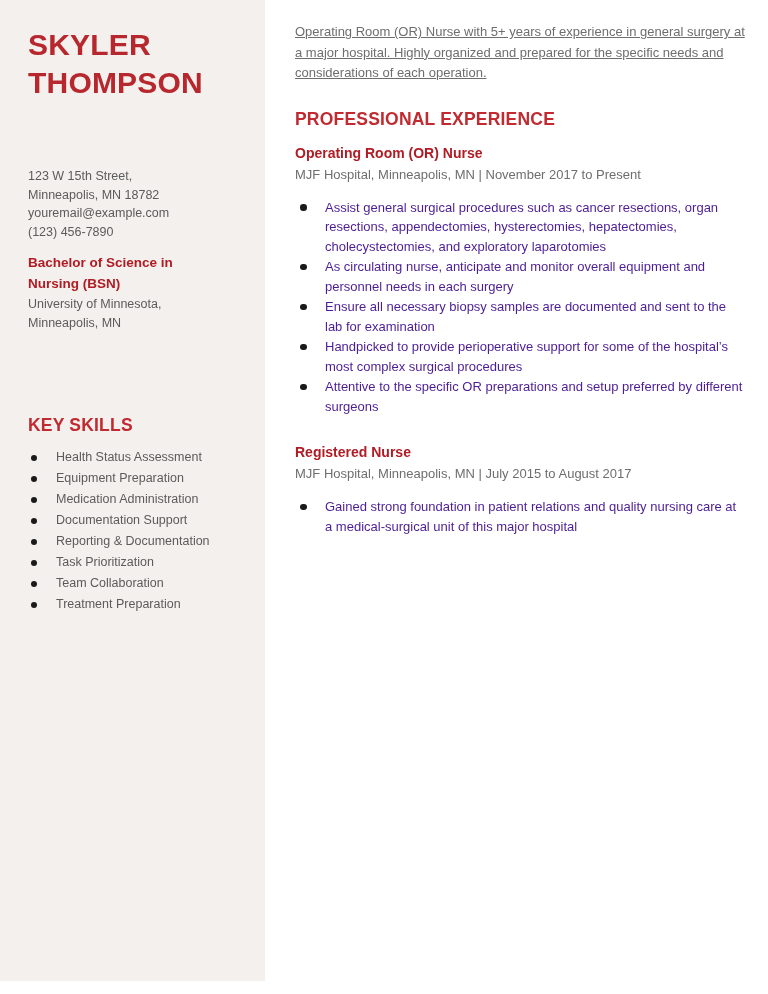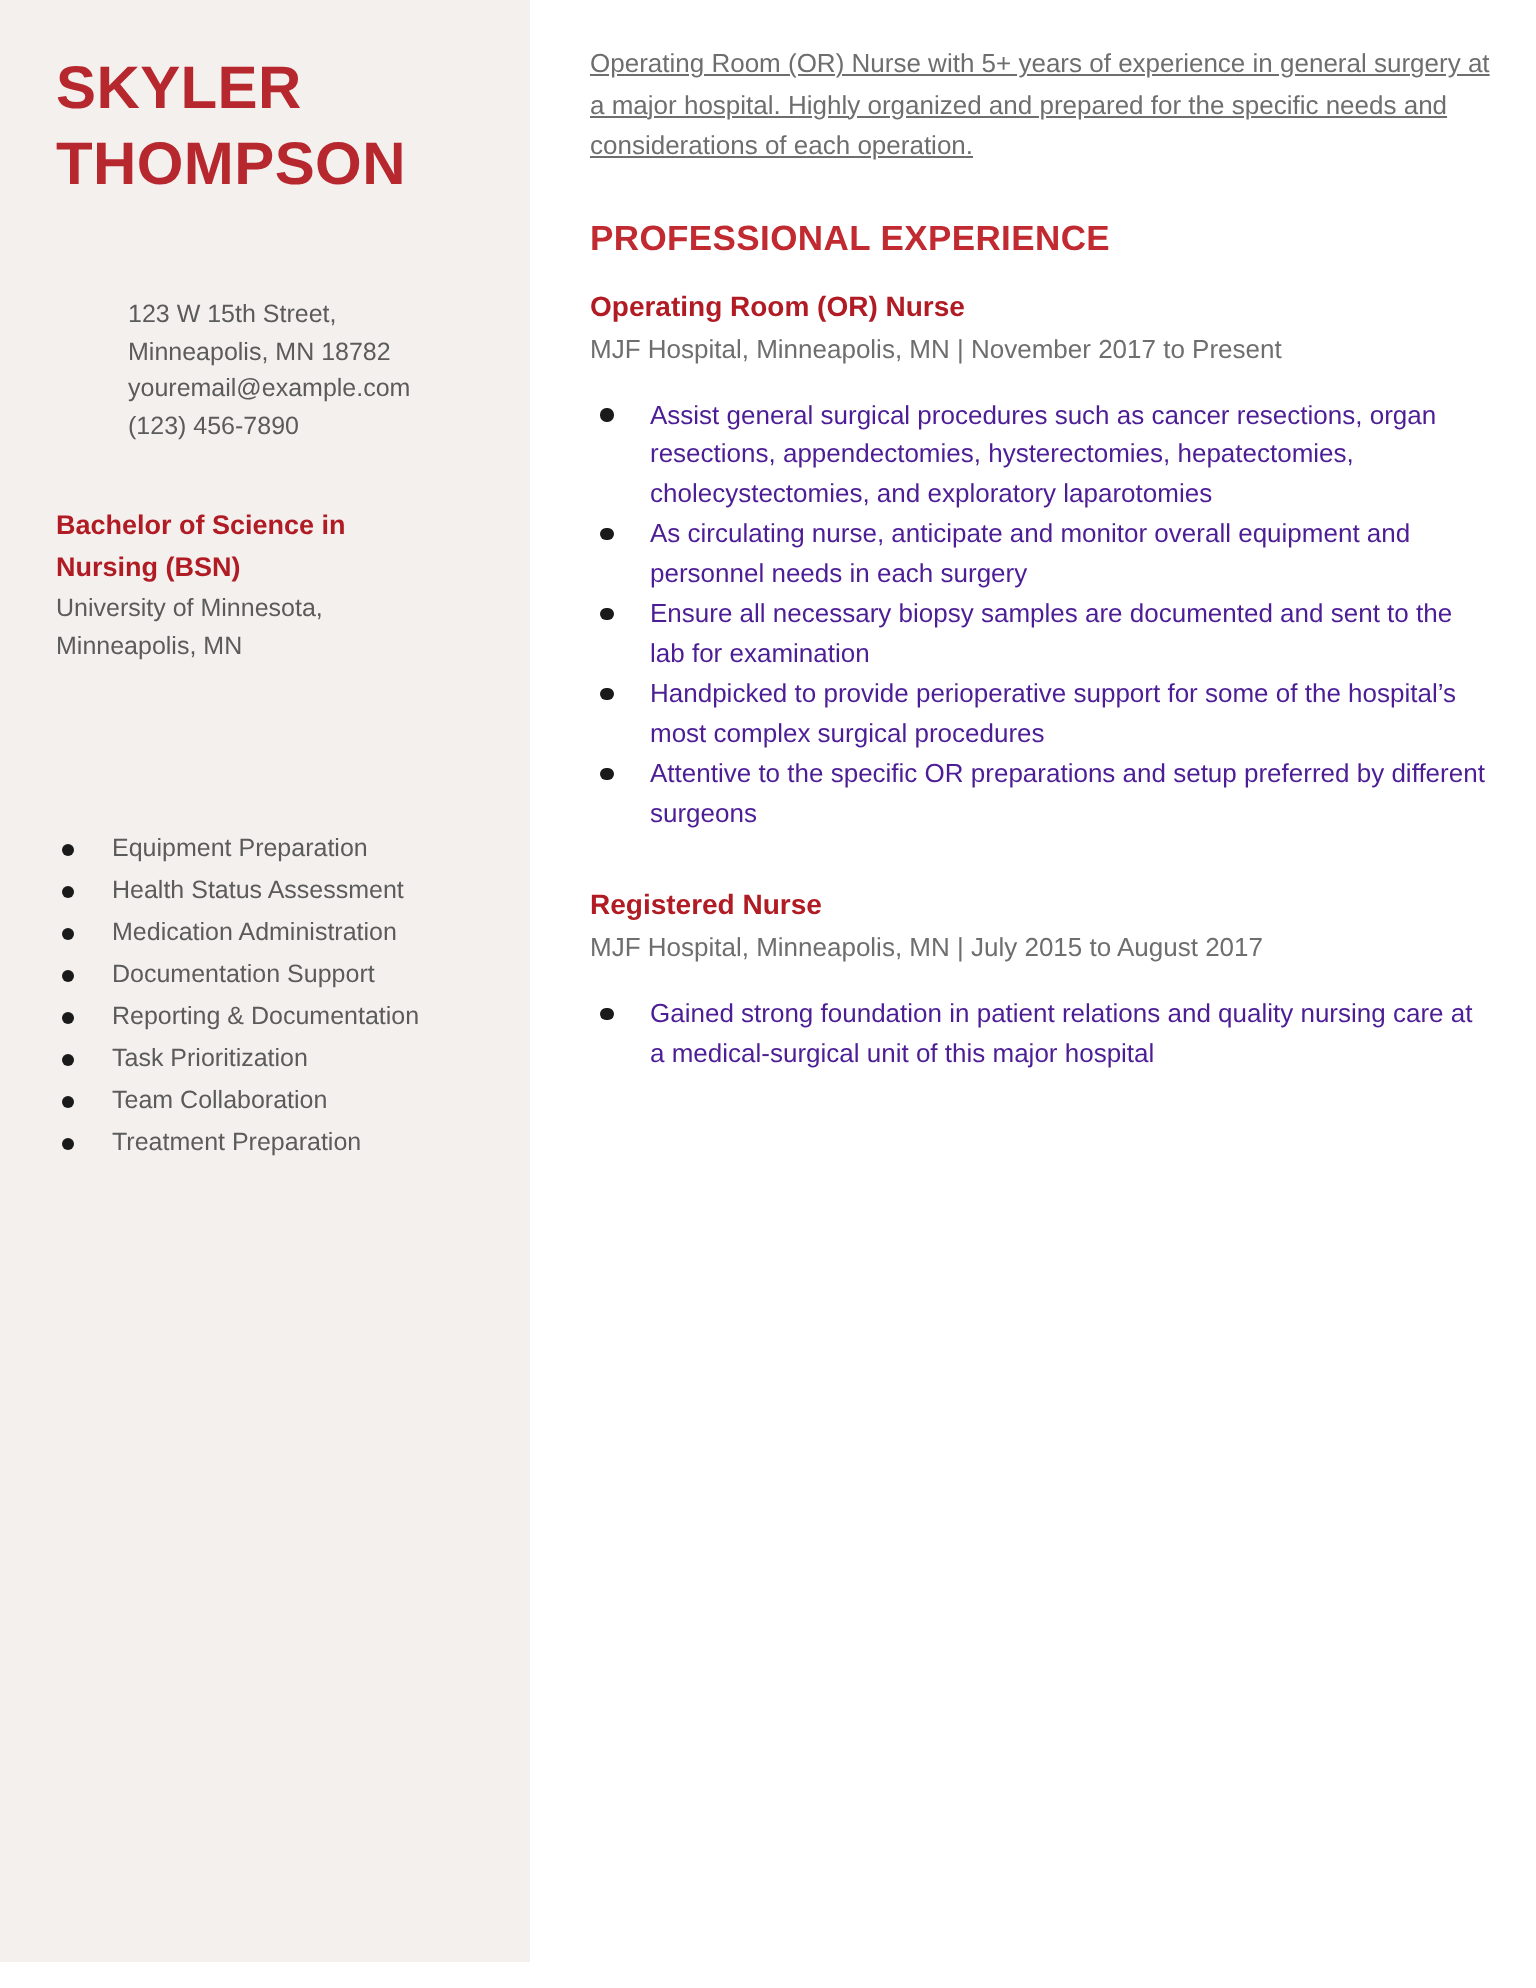--- a/index.html
+++ b/index.html
@@ -41,23 +41,22 @@
     color: #b7282e;
     font-size: 30px;
     font-weight: bold;
     line-height: 38px;
     letter-spacing: 0.2px;
     white-space: nowrap;
   }
   .contact-block {
     position: absolute;
     left: 28px;
-    top: 148px;
+    top: 167px;
     width: 225px;
-    margin-left: 36px;
   }
   .contact-line {
     color: #5b5b5b;
     font-size: 12.5px;
     line-height: 18.5px;
   }
   .sb-section {
     position: absolute;
     left: 28px;
     width: 225px;
@@ -188,23 +187,24 @@
     <section class="sb-section" style="top:253px;">
       <div>
         <div class="edu-degree">Bachelor of Science in</div>
         <div class="edu-degree">Nursing (BSN)</div>
         <div class="edu-school-line">University of Minnesota,</div>
         <div class="edu-school-line">Minneapolis, MN</div>
       </div>
     </section>
 
     <section class="sb-section" style="top:414px;">
+      <h2 class="sb-heading">KEY SKILLS</h2>
       <ul class="sb-skills">
+        <li><span class="bullet"></span><span>Health Status Assessment</span></li>
         <li><span class="bullet"></span><span>Equipment Preparation</span></li>
-        <li><span class="bullet"></span><span>Health Status Assessment</span></li>
         <li><span class="bullet"></span><span>Medication Administration</span></li>
         <li><span class="bullet"></span><span>Documentation Support</span></li>
         <li><span class="bullet"></span><span>Reporting &amp; Documentation</span></li>
         <li><span class="bullet"></span><span>Task Prioritization</span></li>
         <li><span class="bullet"></span><span>Team Collaboration</span></li>
         <li><span class="bullet"></span><span>Treatment Preparation</span></li>
       </ul>
     </section>
 
   </aside>

